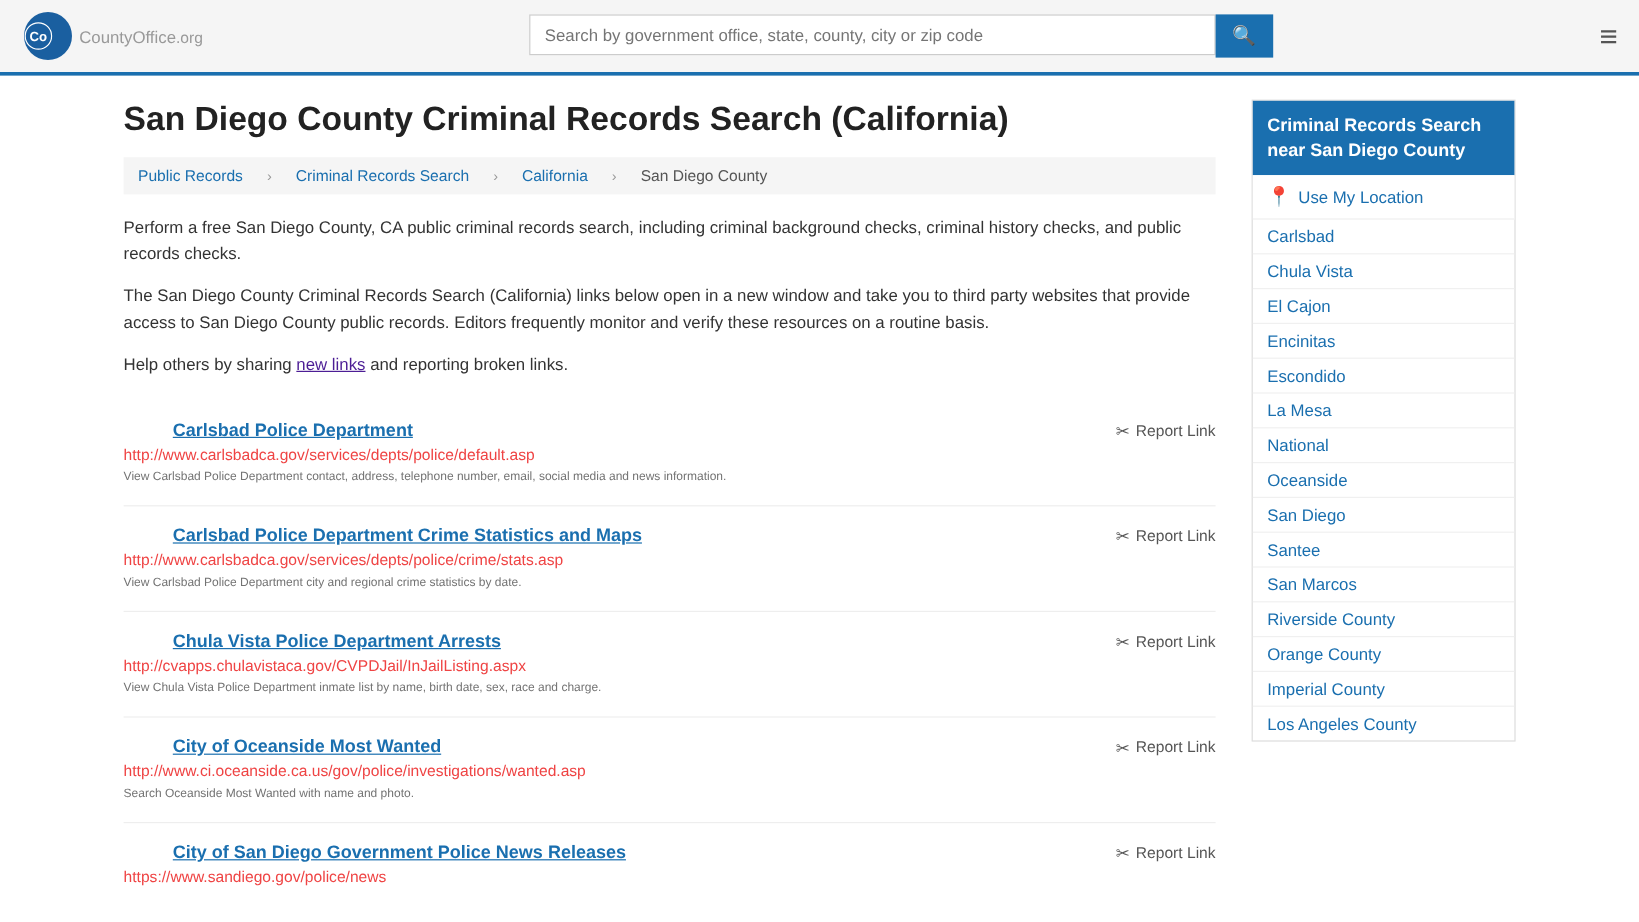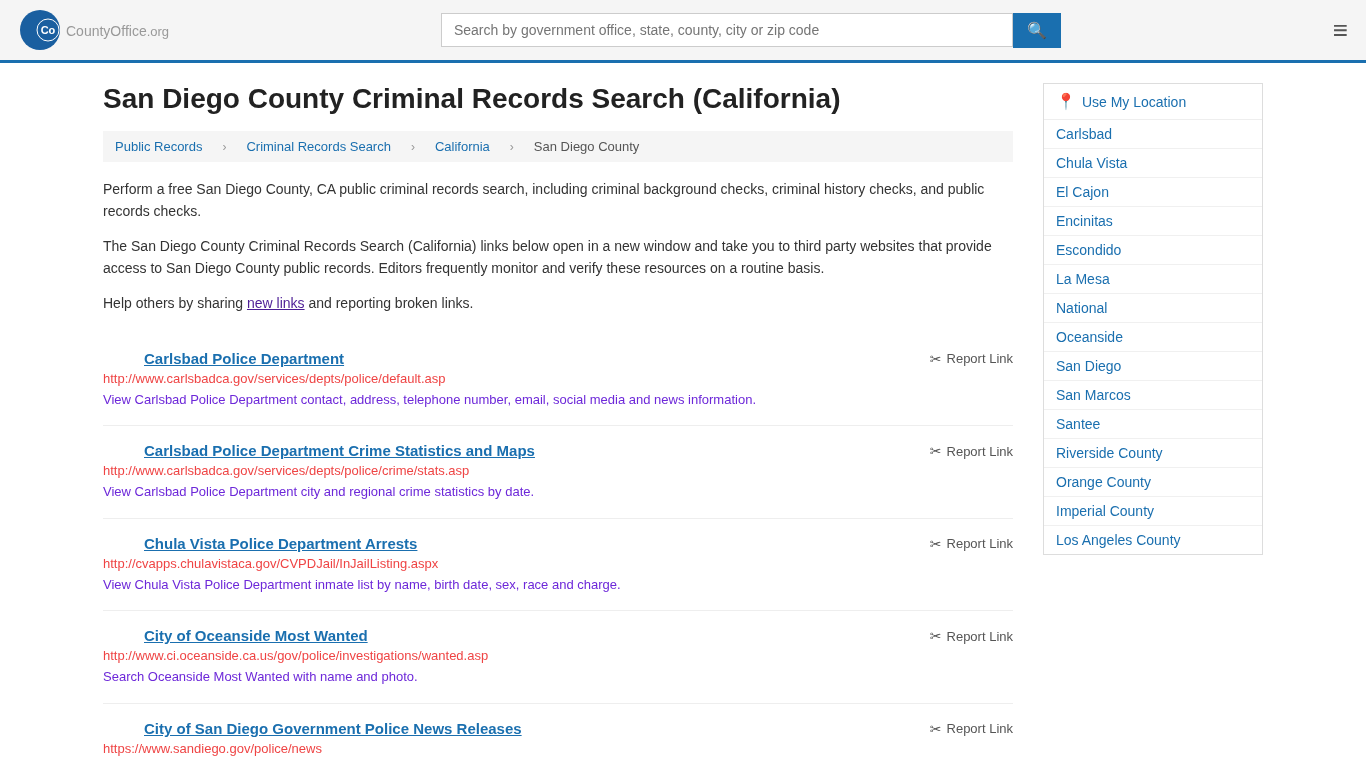--- a/index.html
+++ b/index.html
@@ -19,21 +19,21 @@
       align-items: center;
       gap: 6px;
     }
     #logo-circle {
       width: 40px;
       height: 40px;
       background: #1a5fa0;
       border-radius: 50%;
       display: flex;
       align-items: center;
-      justify-content: flex-end;
+      justify-content: flex-start;
       color: #fff;
       font-size: 18px;
       font-weight: bold;
     }
     #logo-text {
       font-size: 18px;
       color: #1a5fa0;
       font-weight: bold;
     }
     #logo-text span { color: #999; font-weight: normal; font-size: 14px; }
@@ -136,22 +136,22 @@
       cursor: pointer;
       white-space: nowrap;
     }
     .report-icon { font-size: 14px; }
     .result-url {
       color: #ef4444;
       font-size: 13px;
       margin: 4px 0;
     }
     .result-desc {
-      font-size: 13px;
-      color: #6d28d9;
+      font-size: 10px;
+      color: #737373;
       line-height: 1.5;
       margin-top: 4px;
     }
 
     
     #sidebar {
       width: 220px;
       flex-shrink: 0;
     }
     #sidebar-title {
@@ -296,36 +296,37 @@
         </div>
         <div class="result-url">https://www.sandiego.gov/police/news</div>
         <div class="result-desc"></div>
       </div>
 
     </div>
   </div>
 
   <div id="sidebar">
     <div id="sidebar-box">
+      <div id="sidebar-title">Criminal Records Search near San Diego County</div>
       <div class="sidebar-location-btn">
         <span style="font-size:16px;">📍</span>
         <span>Use My Location</span>
       </div>
       <div id="sidebar-links">
           <a class="sidebar-link" href="#">Carlsbad</a>
           <a class="sidebar-link" href="#">Chula Vista</a>
           <a class="sidebar-link" href="#">El Cajon</a>
           <a class="sidebar-link" href="#">Encinitas</a>
           <a class="sidebar-link" href="#">Escondido</a>
           <a class="sidebar-link" href="#">La Mesa</a>
           <a class="sidebar-link" href="#">National</a>
           <a class="sidebar-link" href="#">Oceanside</a>
           <a class="sidebar-link" href="#">San Diego</a>
+          <a class="sidebar-link" href="#">Santee</a>
           <a class="sidebar-link" href="#">San Marcos</a>
-          <a class="sidebar-link" href="#">Santee</a>
           <a class="sidebar-link" href="#">Riverside County</a>
           <a class="sidebar-link" href="#">Orange County</a>
           <a class="sidebar-link" href="#">Imperial County</a>
           <a class="sidebar-link" href="#">Los Angeles County</a>
         </div>
     </div>
   </div>
 </div>
 
 </body></html>

